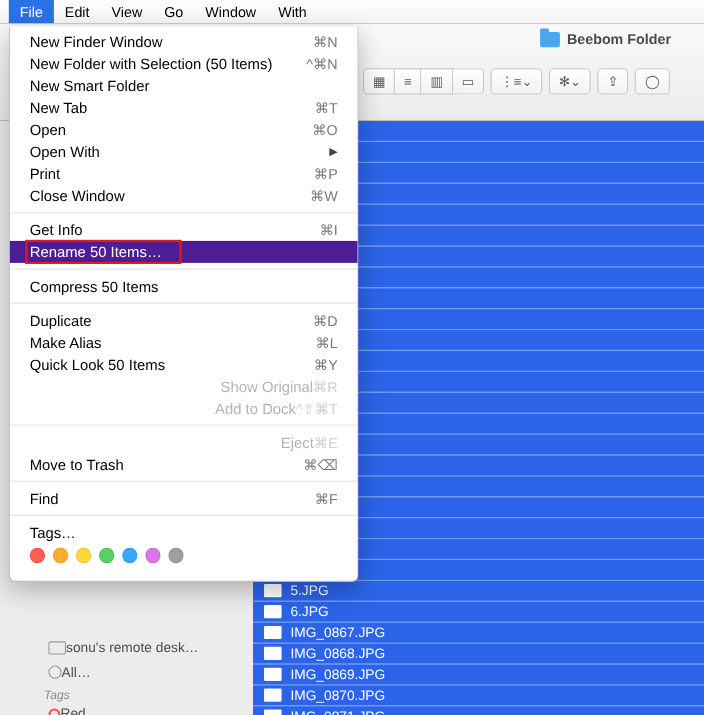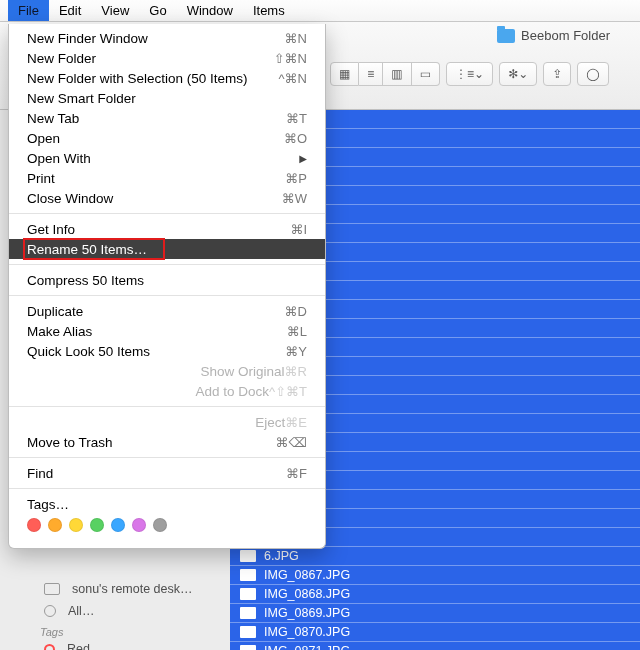--- a/index.html
+++ b/index.html
@@ -1,72 +1,72 @@
 <!DOCTYPE html>
 <html><head>
 <meta charset="utf-8">
 <style>
   * { box-sizing: border-box; margin: 0; padding: 0; font-family: -apple-system, "Helvetica Neue", Arial, sans-serif; }
   body { width: 640px; height: 650px; background: #ececec; overflow: hidden; font-size: 13px; color: #000; }
   
   
   .menubar { height: 22px; background: linear-gradient(#fdfdfd, #f5f5f5); border-bottom: 1px solid #c8c8c8; display: flex; align-items: stretch; padding-left: 8px; }
   .menubar .menu-item { padding: 0 10px; display: flex; align-items: center; font-size: 13px; cursor: default; }
-  .menubar .menu-item.active { background: #2a72e8; color: #0f172a; }
+  .menubar .menu-item.active { background: #2a72e8; color: #ffffff; }
   
   
   .dropdown { position: absolute; left: 8px; top: 24px; width: 318px; background: #fff; border: 1px solid #bdbdbd; border-top: none; border-radius: 0 0 6px 6px; box-shadow: 0 8px 22px rgba(0,0,0,0.25); padding: 4px 0 10px 0; z-index: 100; }
   .dropdown .row { height: 20px; display: flex; align-items: center; padding: 0 18px; font-size: 13.5px; position: relative; }
   .dropdown .row.disabled { color: #b3b3b3; text-align: right; }
   .dropdown .row .label { flex: 1; }
   .dropdown .row .short { color: #7a7a7a; font-size: 13px; letter-spacing: 0; }
   .dropdown .row.disabled .short { color: #cfcfcf; }
   .dropdown .sep { height: 1px; background: #e2e2e2; margin: 5px 0; }
-  .dropdown .row.highlight-blue { background: #404040; color: #fff; }
+  .dropdown .row.highlight-blue { background: #4c1d95; color: #fff; }
   .dropdown .row.redbox::after { content:""; position:absolute; left:14px; right:160px; top:-1px; bottom:-1px; border:2px solid #e01c1c; pointer-events:none; }
   .submenu-arrow { font-size: 10px; color: #444; }
   .tag-dots { display:flex; gap:7px; padding: 4px 18px 6px 18px; }
   .tag-dots .dot { width:14px; height:14px; border-radius:50%; border:1px solid rgba(0,0,0,0.08); }
   
   
   .win { position: absolute; left: 0; top: 22px; right: 0; height: 88px; background: linear-gradient(#f9f9f9,#ececec); border-bottom: 1px solid #c0c0c0; z-index: 1; }
-  .titlebar { position:absolute; right:30px; top:6px; display:flex; align-items:center; gap:6px; }
+  .titlebar { position:absolute; right:30px; top:6px; display:flex; align-items:center; gap:6px;font-weight:bold; }
   .folder-icon { width:18px; height:14px; background:#4aa7ee; border-radius:2px; position:relative; }
   .folder-icon::before{content:"";position:absolute;left:0;top:-3px;width:8px;height:4px;background:#4aa7ee;border-radius:1px 1px 0 0;}
   .titlebar-text{font-size:13px;color:#4a4a4a;}
   .toolbar { position:absolute; left:330px; right:10px; top:40px; display:flex; align-items:center; gap:6px; }
   .tbtn { height:24px; border:1px solid #c8c8c8; background:linear-gradient(#fff,#f2f2f2); border-radius:4px; display:flex; align-items:center; justify-content:center; padding:0 8px; color:#5a5a5a; font-size:12px; }
   .tbtn.seg { border-radius:0; border-left:none; }
   .seg-group { display:flex; }
   .seg-group .tbtn:first-child{border-radius:4px 0 0 4px;border-left:1px solid #c8c8c8;}
   .seg-group .tbtn:last-child{border-radius:0 4px 4px 0;}
   
   
   .files { position:absolute; left:230px; right:0; top:110px; bottom:0; overflow:hidden; background:#fff; z-index:1; }
   .filerow { height:19px; background:#2b64e8; color:#fff; display:flex; align-items:center; gap:8px; padding-left:10px; border-bottom:1px solid rgba(255,255,255,0.35); font-size:12.5px; }
   .thumb { width:16px; height:12px; background:#fff; border-radius:1px; }
   
   
   .sidebar-bit { position:absolute; left:18px; top:578px; width:205px; z-index:0; color:#4e4e4e; font-size:12.5px; }
-  .sb-row{display:flex;align-items:center;gap:12px;height:22px;padding-left:26px;}
+  .sb-row{display:flex;align-items:center;gap:0;height:22px;padding-left:26px;}
   .sb-icon{width:16px;height:12px;border:1px solid #9a9a9a;border-radius:2px;}
   .sb-icon.circle{width:12px;height:12px;border-radius:50%;}
   .sb-head{color:#8a8a8a;font-size:11px;padding-left:22px;margin-top:4px;font-style:italic;}
   .sb-red{width:11px;height:11px;border-radius:50%;border:2px solid #ff4b4b;}
 </style>
 </head>
 <body>
 
 <div class="menubar">
   <div class="menu-item active">File</div>
   <div class="menu-item">Edit</div>
   <div class="menu-item">View</div>
   <div class="menu-item">Go</div>
   <div class="menu-item">Window</div>
-  <div class="menu-item">Items</div>
+  <div class="menu-item">With</div>
 </div>
 
 <div class="win">
   <div class="titlebar">
     <div class="folder-icon"></div>
     <div class="titlebar-text">Beebom Folder</div>
   </div>
   <div class="toolbar">
     <div class="seg-group">
       <div class="tbtn">▦</div>
@@ -213,24 +213,20 @@
   <div class="sb-row">
     <div class="sb-red"></div>
     <span>Red</span>
   </div>
 </div>
 
 <div class="dropdown" id="dropdown">
     <div class="row">
       <span class="label">New Finder Window</span>
       <span class="short">⌘N</span>
-    </div>
-    <div class="row">
-      <span class="label">New Folder</span>
-      <span class="short">⇧⌘N</span>
     </div>
     <div class="row">
       <span class="label">New Folder with Selection (50 Items)</span>
       <span class="short">^⌘N</span>
     </div>
     <div class="row">
       <span class="label">New Smart Folder</span>
       <span class="short"></span>
     </div>
     <div class="row">

